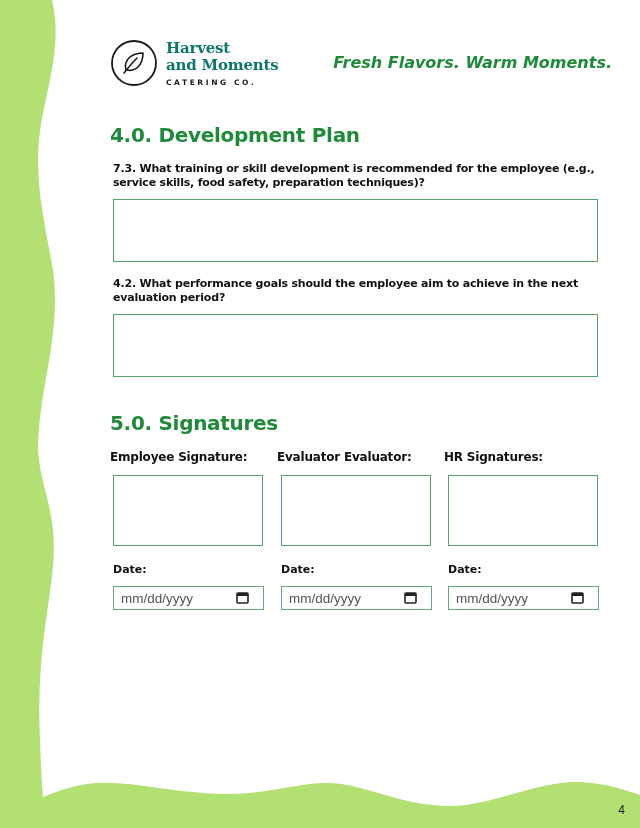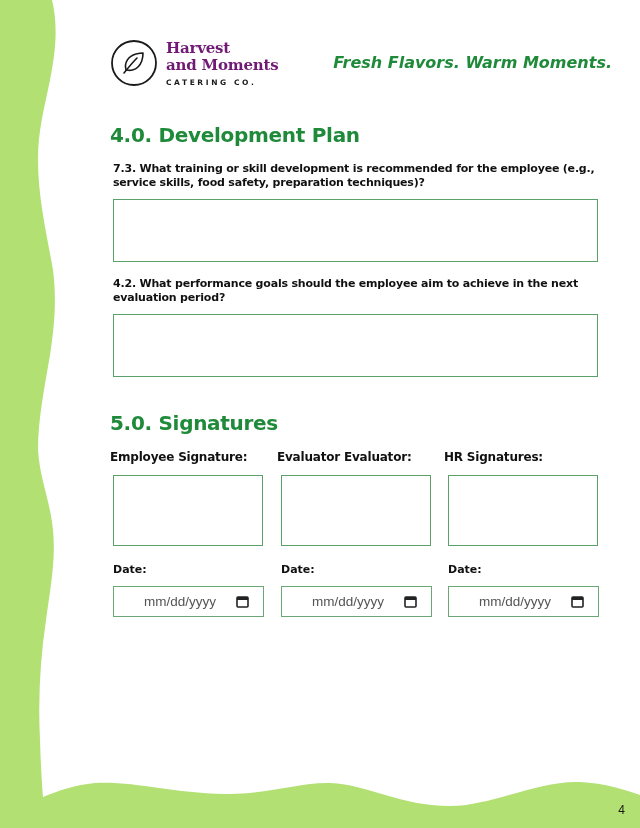--- a/index.html
+++ b/index.html
@@ -4,33 +4,33 @@
 <style>
   * { box-sizing: border-box; margin: 0; padding: 0; }
   html, body { width: 640px; height: 828px; overflow: hidden; background: #ffffff; }
   body { position: relative; font-family: "DejaVu Sans", sans-serif; color: #111; }
 
   .bg-shape { position: absolute; left: 0; top: 0; width: 640px; height: 828px; z-index: 0; }
 
   .logo { position: absolute; left: 110px; top: 39px; display: flex; align-items: center; z-index: 2; }
   .logo-mark { width: 48px; height: 48px; }
   .logo-text { margin-left: 8px; }
-  .logo-name { font-family: "DejaVu Serif", serif; font-size: 15px; line-height: 17px; color: #701a75; font-weight: 600; letter-spacing: -0.2px; }
+  .logo-name { font-family: "DejaVu Serif", serif; font-size: 15px; line-height: 17px; color: #0f766e; font-weight: 600; letter-spacing: -0.2px; }
   .logo-sub { font-family: "DejaVu Sans", sans-serif; font-size: 7.5px; letter-spacing: 2.6px; color: #1a1a1a; font-weight: 600; margin-top: 4px; }
 
   .tagline { position: absolute; right: 28px; top: 53px; font-family: "DejaVu Sans", sans-serif; font-weight: bold; font-style: italic; font-size: 16px; color: #1e8a3a; z-index: 2; margin-left: 48px; }
 
   .section-title { position: absolute; left: 110px; font-family: "DejaVu Sans", sans-serif; font-weight: bold; font-size: 20px; color: #1e8a3a; letter-spacing: -0.3px; z-index: 2; }
   .q-label { position: absolute; left: 113px; width: 490px; font-family: "DejaVu Sans", sans-serif; font-weight: bold; font-size: 11px; line-height: 14px; color: #111; z-index: 2; letter-spacing: -0.2px; }
   .textbox { position: absolute; left: 113px; width: 485px; height: 63px; border: 1.5px solid #5aa069; background: #fff; z-index: 2; resize: none; }
 
   .sig-label { position: absolute; font-family: "DejaVu Sans", sans-serif; font-weight: bold; font-size: 12px; color: #111; z-index: 2; letter-spacing: -0.2px; }
   .sig-box { position: absolute; width: 150px; height: 71px; border: 1.5px solid #5aa069; background: #fff; z-index: 2; }
   .date-label { position: absolute; font-family: "DejaVu Sans", sans-serif; font-weight: bold; font-size: 11px; color: #111; z-index: 2; }
-  .date-input { position: absolute; width: 151px; height: 31px; border: 1.5px solid #6aa875; background: #fff; z-index: 2; display: flex; align-items: center; justify-content: space-between; padding: 0 14px 0 30px; }
+  .date-input { position: absolute; width: 151px; height: 24px; border: 1.5px solid #6aa875; background: #fff; z-index: 2; display: flex; align-items: center; justify-content: space-between; padding: 0 14px 0 7px; }
   .date-placeholder { font-family: "Liberation Sans", sans-serif; font-size: 13.5px; color: #555; }
   .cal-icon { width: 13px; height: 12px; }
 
   .page-num { position: absolute; right: 15px; top: 803px; font-family: "Liberation Sans", sans-serif; font-size: 12px; color: #1a1a1a; z-index: 2; }
 </style>
 </head>
 <body>
 
 <svg class="bg-shape" viewBox="0 0 640 828" preserveAspectRatio="none">
   <path fill="#b2e072" d="

